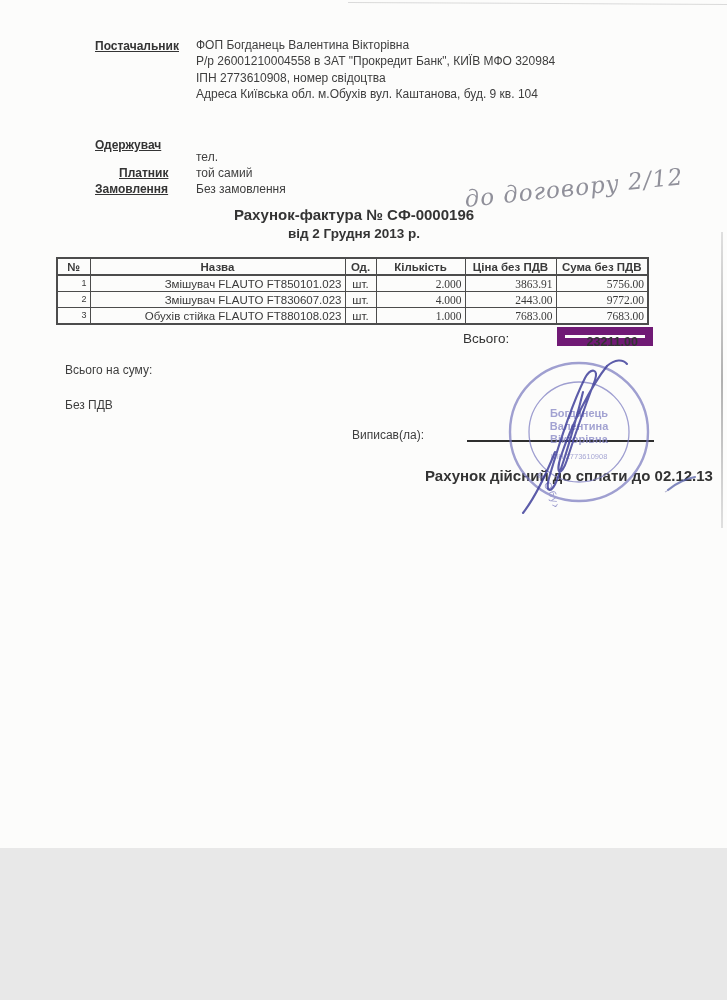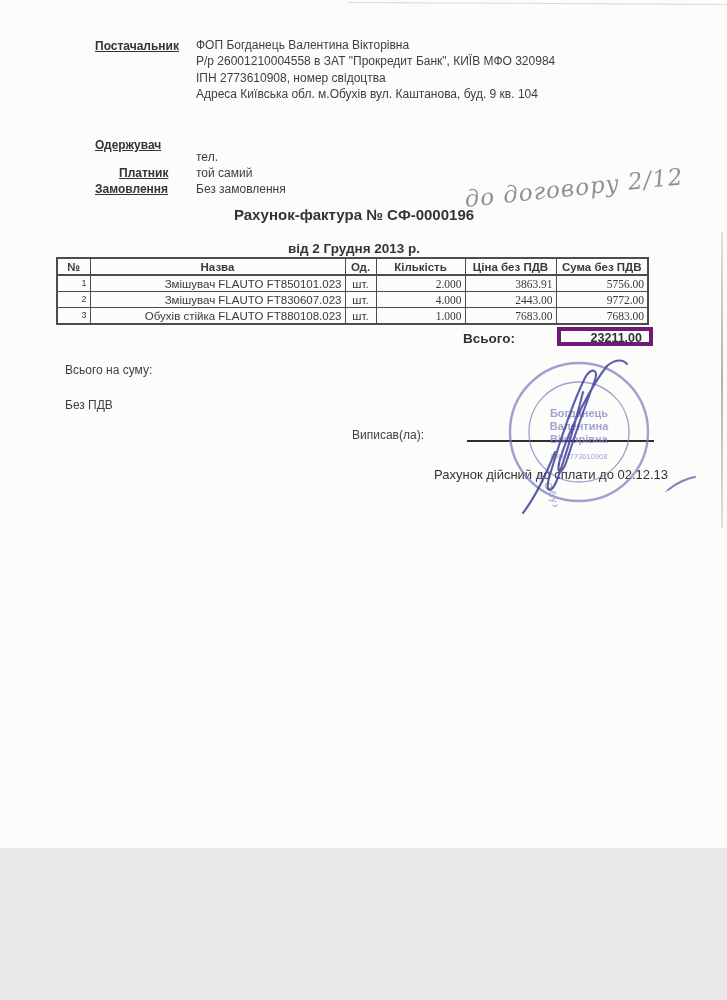--- a/index.html
+++ b/index.html
@@ -10,21 +10,21 @@
     overflow:hidden;
     font-family:"Liberation Sans", sans-serif;
     color:#3e3e3e;
   }
   .abs{position:absolute;white-space:nowrap;}
   .lbl{font-weight:bold;text-decoration:underline;color:#343434;font-size:12px;}
   .val{font-size:12px;color:#3e3e3e;}
   .supplier-lines div{font-size:12px;line-height:16.3px;white-space:nowrap;}
   .title-wrap{left:0;top:206px;width:708px;text-align:center;}
   .doc-title{font-size:15px;font-weight:bold;color:#343434;}
-  .doc-date{font-size:13.5px;font-weight:bold;color:#343434;margin-top:18px;}
+  .doc-date{font-size:13.5px;font-weight:bold;color:#343434;margin-top:3px;}
   .handwritten{
     left:466px;top:186px;
     font-family:"DejaVu Serif", serif;
     font-style:italic;
     font-size:23px;letter-spacing:1px;
     color:#90909a;
     transform:rotate(-6deg);
     transform-origin:left bottom;
   }
   table.items{
@@ -37,33 +37,33 @@
   table.items th, table.items td{
     border:1px solid #4c4c4c;
     padding:0 3px;height:15px;line-height:14px;
     overflow:hidden;
   }
   table.items th{font-weight:bold;text-align:center;border-bottom:2px solid #4c4c4c;}
   td.c-num{font-size:9px;text-align:right;vertical-align:top;padding-right:1px;line-height:10px;}
   td.c-name{text-align:right;}
   td.c-unit{text-align:center;}
   td.c-qty,td.c-price,td.c-sum{text-align:right;padding-right:4px;font-family:Liberation Serif, serif;}
-  .total-label{left:463px;top:331px;font-size:13.5px;font-weight:bold;color:#333;}
+  .total-label{left:463px;top:331px;font-size:13.5px;font-weight:normal;color:#333;}
   .total-box{
     left:557px;top:327px;width:96px;height:19px;
-    border:4px solid #701a75;box-sizing:border-box;
+    border:8px solid #701a75;box-sizing:border-box;
     text-align:right;font-size:12.5px;font-weight:bold;color:#333;
     line-height:15px;padding-right:7px;
   }
   .sum-intro{left:65px;top:363px;font-size:12px;}
   .sum-words{left:65px;top:380px;font-size:12.5px;font-weight:bold;color:#333;}
   .sum-vat{left:65px;top:398px;font-size:12px;}
   .issued-label{left:352px;top:428px;font-size:12px;}
   .sign-line{left:467px;top:440px;width:187px;height:2px;background:#2e2e2e;}
-  .validity{left:434px;top:467px;font-size:13px;font-weight:normal;color:#333;}
+  .validity{left:425px;top:467px;font-size:15px;font-weight:bold;color:#333;}
   .scan-line-top{left:348px;top:3px;width:379px;height:1px;background:#c8c8c8;opacity:.65;transform:rotate(.3deg);}
   .scan-line-right{left:721px;top:232px;width:1.5px;height:296px;background:linear-gradient(#d8d8d8,#9e9e9e,#d8d8d8);opacity:.8;}
   svg text{font-family:"Liberation Sans", sans-serif;}
 </style>
 </head>
 <body>
 
 <div class="page">
 
   <div class="abs scan-line-top"></div>

